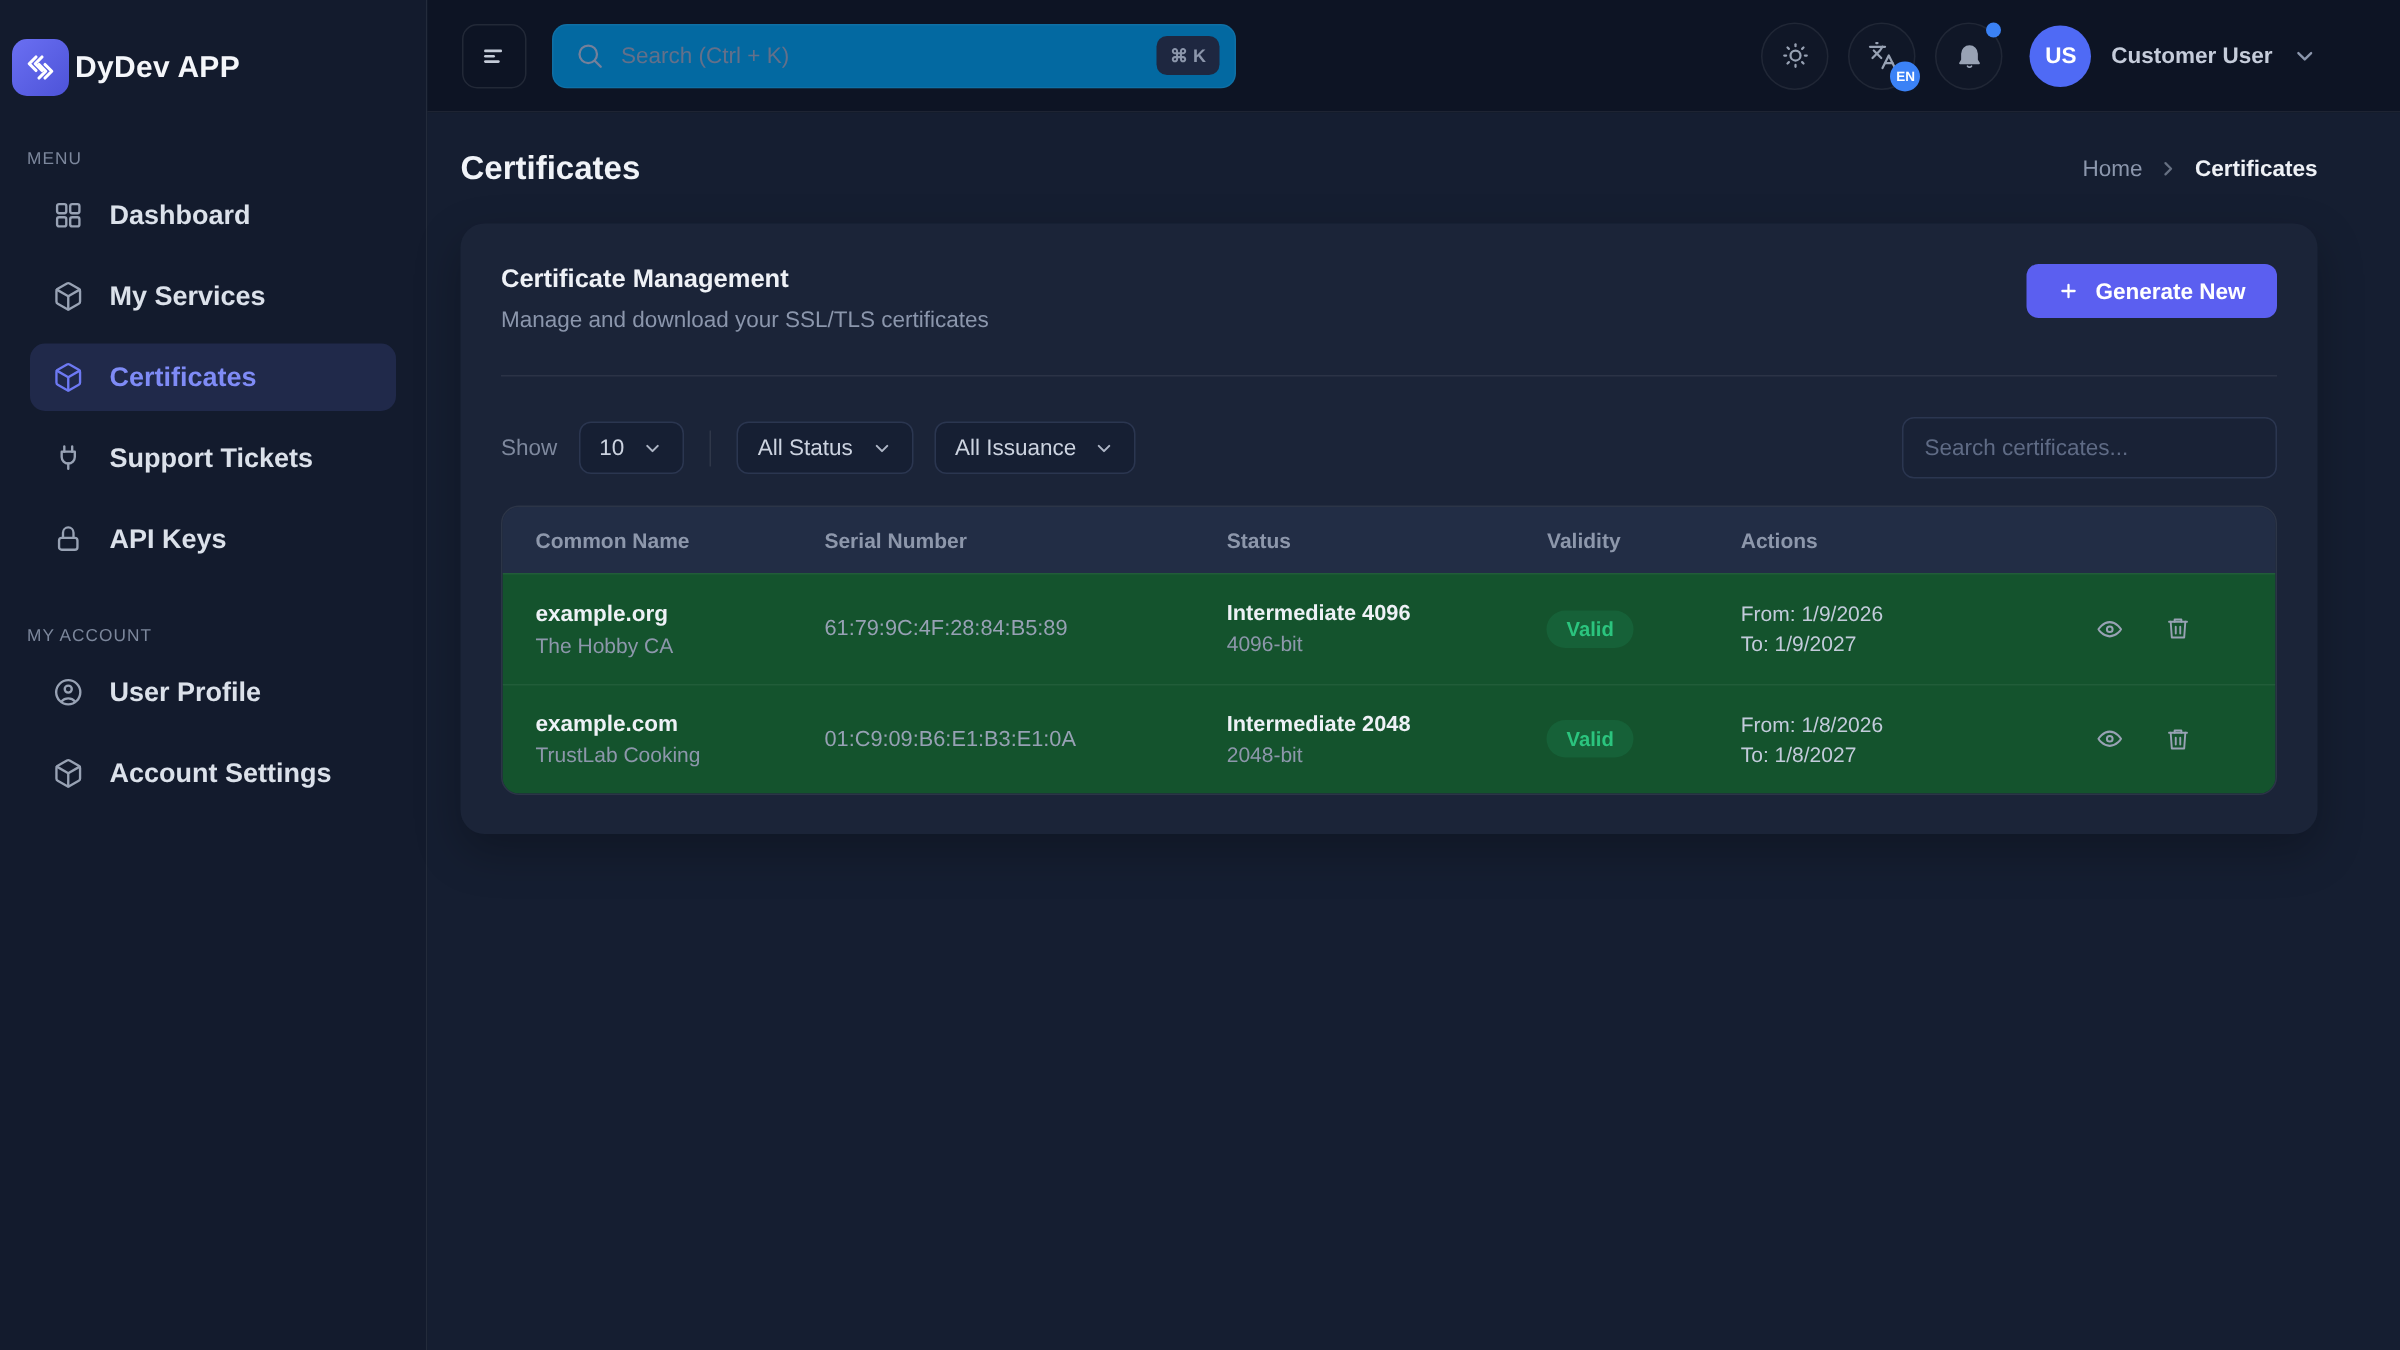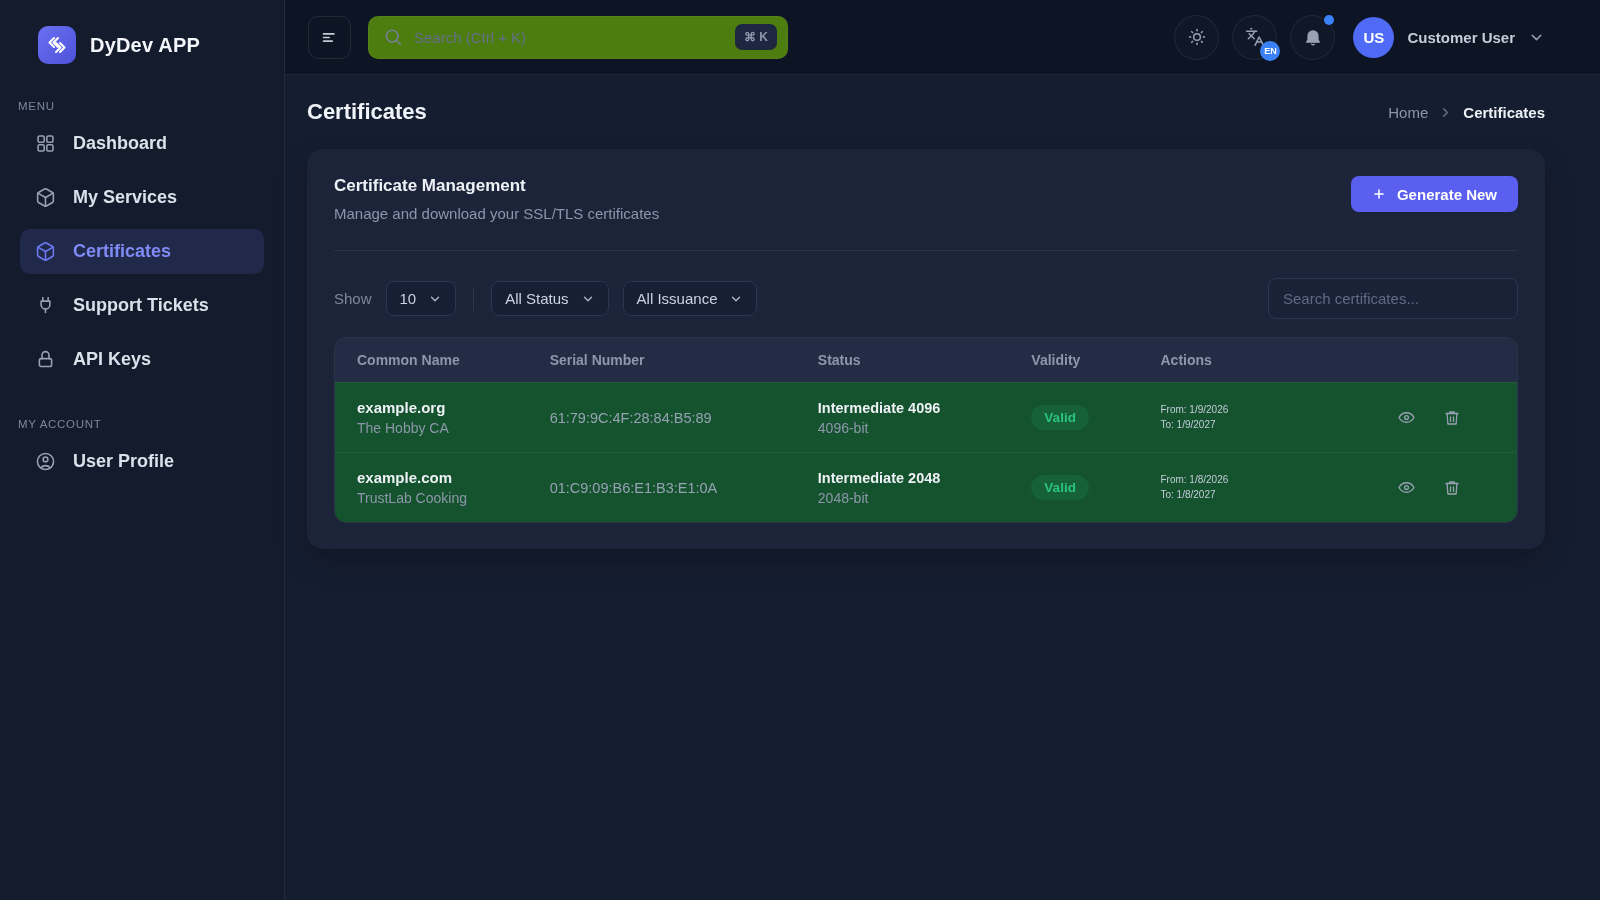--- a/index.html
+++ b/index.html
@@ -13,21 +13,21 @@
   }
   svg { display:block; }
 
   
   .sidebar {
     width: 285px; min-width:285px; height: 900px;
     background: #131b2d;
     border-right: 1px solid rgba(255,255,255,.07);
     padding-top: 26px;
   }
-  .logo-row { display:flex; align-items:center; gap:14px; padding:0 38px; }
+  .logo-row { display:flex; align-items:center; gap:4px; padding:0 8px; }
   .logo-badge {
     width:38px; height:38px; border-radius:10px;
     background: linear-gradient(135deg,#6a6ff2,#4d53d8);
     display:flex; align-items:center; justify-content:center; color:#fff;
   }
   .app-name { font-size:20px; font-weight:bold; color:#f4f6fa; letter-spacing:.2px; }
   .menu-label {
     color:#7c879c; font-size:11.5px; letter-spacing:.7px;
     padding:0 18px; margin-top:36px; font-weight:500;
   }
@@ -50,22 +50,22 @@
     display:flex; align-items:center;
     padding:0 55px 0 23px; gap:17px;
   }
   .hamburger-btn {
     width:43px; height:43px; border-radius:10px;
     border:1px solid rgba(255,255,255,.09);
     background:transparent; display:flex; align-items:center; justify-content:center;
     color:#c4cbd8; cursor:pointer;
   }
   .search-box {
-    width:420px; height:43px; border-radius:10px;
-    background:#4d7c0f; border:1px solid rgba(255,255,255,.05);
+    width:456px; height:43px; border-radius:10px;
+    background:#0369a1; border:1px solid rgba(255,255,255,.05);
     display:flex; align-items:center; padding:0 10px 0 14px; gap:11px;
   }
   .search-box input {
     flex:1; background:transparent; border:none; outline:none;
     color:#cdd4e2; font-size:15px; font-family:"Liberation Sans",sans-serif;
   }
   .search-box input::placeholder { color:#64708a; }
   .kbd-hint {
     background:#1e2740; border-radius:7px; padding:6px 9px;
     font-size:12px; color:#8c96ab; font-weight:600;
@@ -153,21 +153,21 @@
   .t-cell { padding:16px 12px; }
   .t-cell:first-child { padding-left:22px; }
   .cell-main { font-size:15px; font-weight:bold; color:#eef1f6; }
   .cell-sub { font-size:14px; color:#8d97ab; margin-top:4px; }
   .cell-serial { font-size:14.5px; color:#97a1b4; }
   .pill-valid {
     display:inline-block; padding:5px 13px; border-radius:999px;
     background:rgba(38,194,129,.13); color:#2bc47e;
     font-size:13.5px; font-weight:bold;
   }
-  .cell-validity { font-size:10px; color:#c3cbdb; line-height:1.45; }
+  .cell-validity { font-size:14px; color:#c3cbdb; line-height:1.45; }
   .actions-cell { display:flex; align-items:center; gap:27px; color:#98a2b4; }
   .action-ico { cursor:pointer; display:flex; }
 </style>
 </head>
 <body>
 
 <aside class="sidebar">
   <div class="logo-row">
     <span class="logo-badge">
       <svg width="24" height="24" viewBox="0 0 24 24" fill="none" stroke="#fff" stroke-width="2.1" stroke-linecap="round" stroke-linejoin="round">
@@ -244,20 +244,30 @@
     <span class="nav-ico">
       <svg width="21" height="21" viewBox="0 0 24 24" fill="none" stroke="currentColor" stroke-width="1.8" stroke-linecap="round" stroke-linejoin="round">
         <circle cx="12" cy="12" r="9.2"></circle>
           <circle cx="12" cy="9.6" r="2.7"></circle>
           <path d="M6.8 19a7 7 0 0 1 10.4 0"></path>
       </svg>
     </span>
     <span>User Profile</span>
   </div>
 
+  <div class="nav-item">
+    <span class="nav-ico">
+      <svg width="21" height="21" viewBox="0 0 24 24" fill="none" stroke="currentColor" stroke-width="1.8" stroke-linecap="round" stroke-linejoin="round">
+        <path d="M21 16V8a2 2 0 0 0-1-1.73l-7-4a2 2 0 0 0-2 0l-7 4A2 2 0 0 0 3 8v8a2 2 0 0 0 1 1.73l7 4a2 2 0 0 0 2 0l7-4A2 2 0 0 0 21 16z"></path>
+        <polyline points="3.27 6.96 12 12.01 20.73 6.96"></polyline>
+          <line x1="12" y1="22.08" x2="12" y2="12"></line>
+      </svg>
+    </span>
+    <span>Account Settings</span>
+  </div>
 </aside>
 
 <div class="main">
 
   <header class="topbar">
     <button class="hamburger-btn">
       <svg width="19" height="19" viewBox="0 0 24 24" fill="none" stroke="currentColor" stroke-width="2.2" stroke-linecap="round">
         <path d="M4.5 7.5h13"></path>
           <path d="M4.5 12h7"></path>
           <path d="M4.5 16.5h11"></path>

